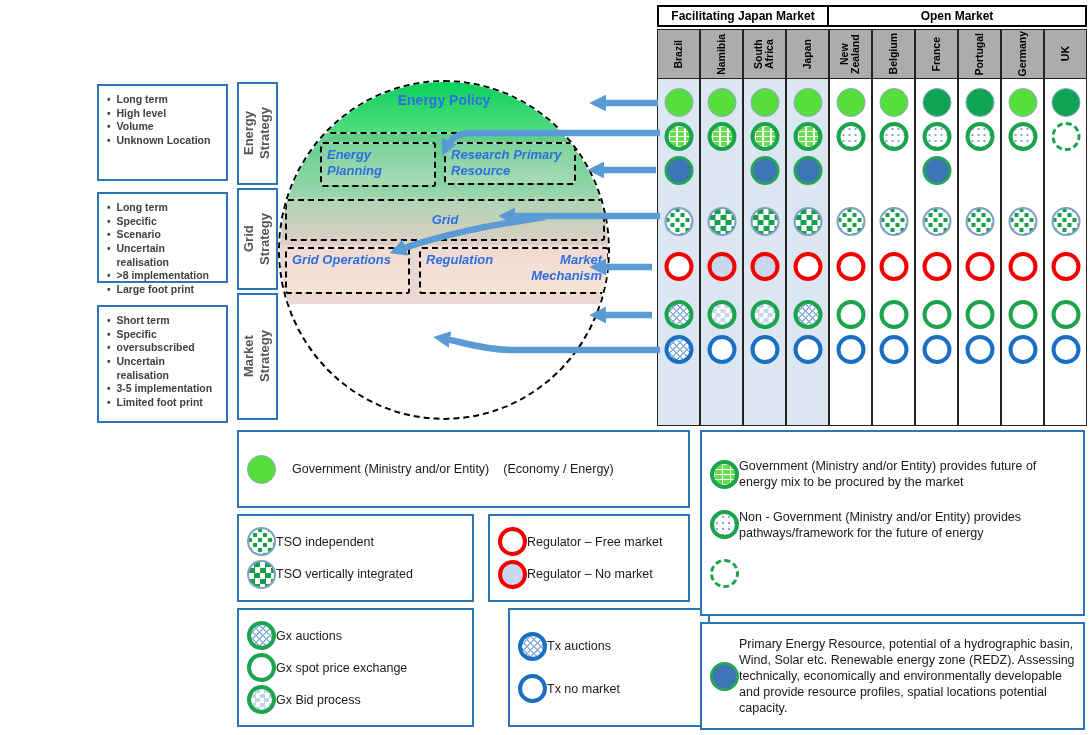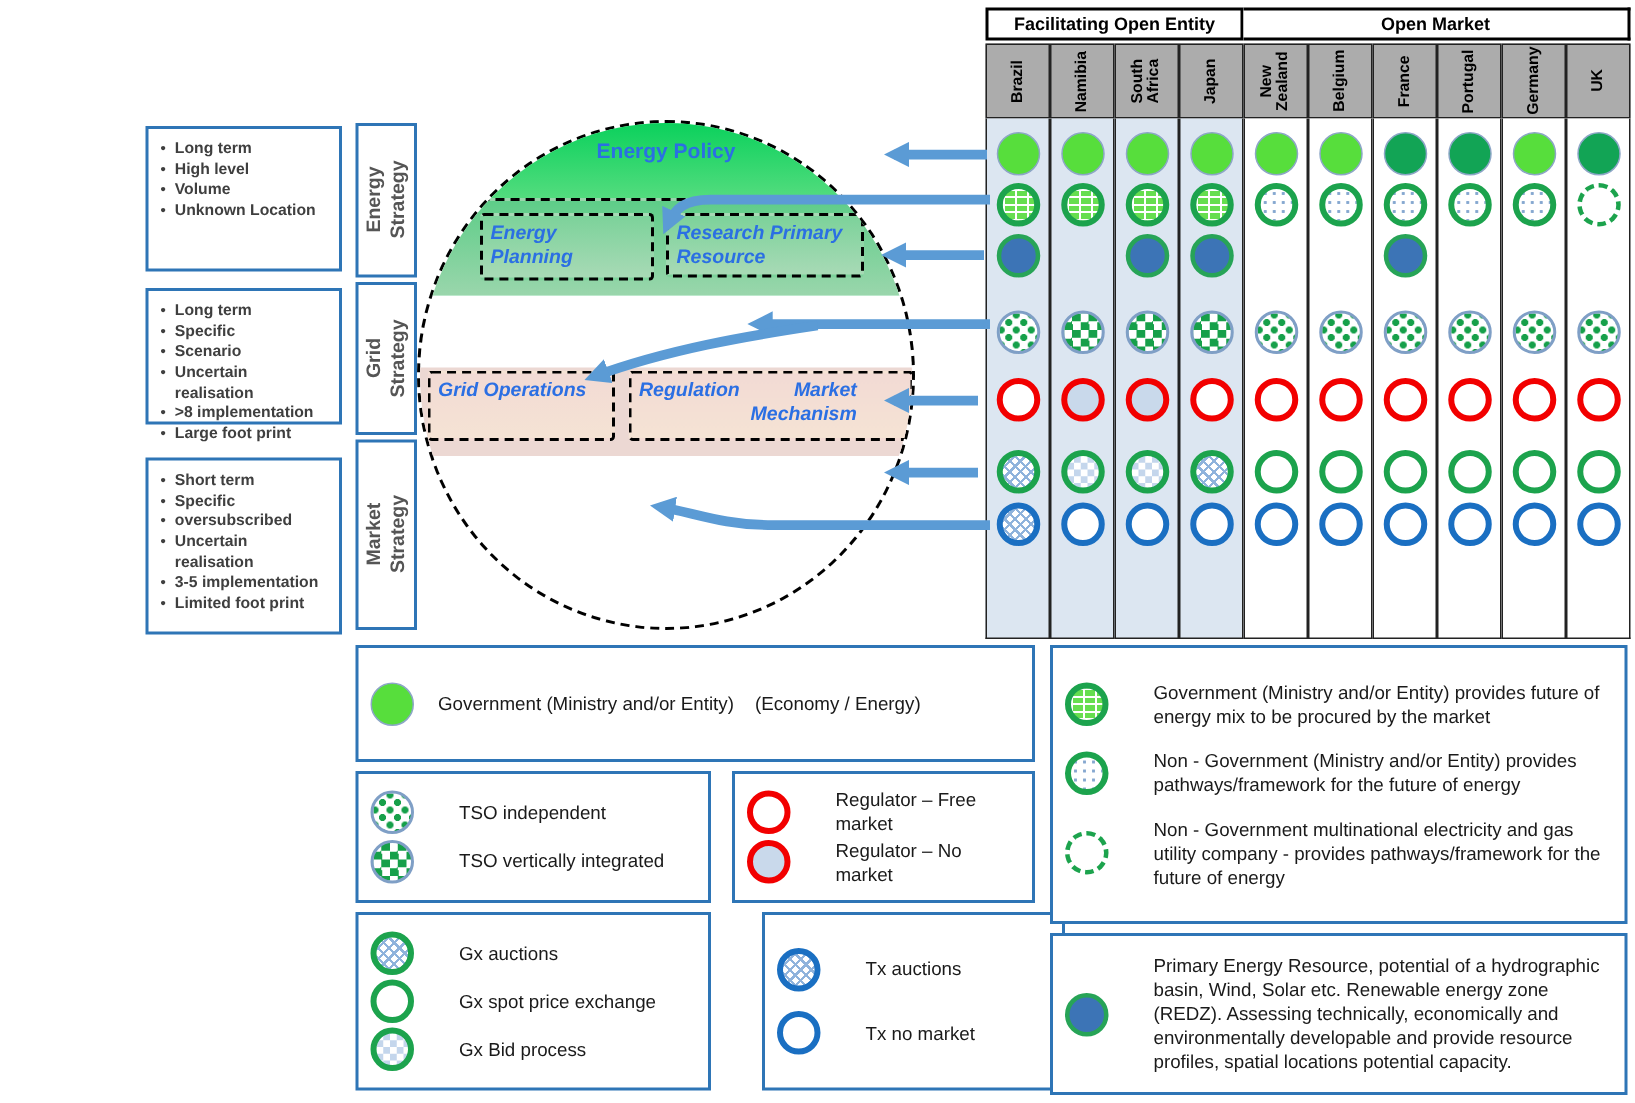--- a/index.html
+++ b/index.html
@@ -29,21 +29,21 @@
   #band3{top:115px;height:48px;background:linear-gradient(#ABD5B2,#DFCEC7);}
   #band4{top:163px;height:59px;background:#ECD8D3;}
   #band5{top:222px;height:118px;background:linear-gradient(#F1E2A4,#F9F06A);border-top:2.5px dashed #000;}
   .dlabel{color:#2B6FE3;font-weight:bold;font-size:13px;line-height:1.2;}
   #lbl-energy-policy{position:absolute;top:10px;width:100%;text-align:center;font-size:14px;}
   .dbox{position:absolute;border:2.5px dashed #000;border-radius:3px;padding:3px 5px;font-style:italic;}
   #box-energy-planning{left:40px;top:60px;width:116px;height:45px;background:linear-gradient(#7CD29A,#A8DAB6);}
   #box-research{left:164px;top:60px;width:132px;height:43px;background:linear-gradient(#7CD29A,#A8DAB6);}
   #box-grid{left:5px;top:2px;width:320px;height:42px;display:flex;align-items:center;justify-content:center;}
   #box-grid-ops{left:5px;top:2px;width:125px;height:47px;background:linear-gradient(#F2DAD4,#F5E3D4);}
-  #box-regulation{left:139px;top:2px;width:190px;height:47px;background:linear-gradient(#F2DAD4,#F5E3D4);display:flex;justify-content:flex-start;}
+  #box-regulation{left:139px;top:2px;width:190px;height:47px;background:linear-gradient(#F2DAD4,#F5E3D4);display:flex;justify-content:space-between;}
   #lbl-mech{width:78px;text-align:right;}
   #divider-white{position:absolute;left:158px;top:0;width:8px;height:118px;background:#fff;}
   #lbl-transmission{position:absolute;left:22px;top:8px;width:112px;}
   #lbl-generation{position:absolute;left:186px;top:8px;width:112px;text-align:center;}
   #lbl-grid-owner{position:absolute;left:70px;top:72px;width:100px;text-align:center;}
   #lbl-utility{position:absolute;left:178px;top:62px;width:100px;}
 
   
   #arrows{position:absolute;left:0;top:0;z-index:6;pointer-events:none;}
 
@@ -90,21 +90,21 @@
 
   
   .legend-box{position:absolute;border:2px solid #2E75B6;background:#fff;padding:8px 8px;display:flex;flex-direction:column;justify-content:space-evenly;}
   #leg-gov{left:237px;top:430px;width:453px;height:78px;}
   #leg-tso{left:237px;top:514px;width:237px;height:88px;}
   #leg-gx{left:237px;top:608px;width:237px;height:119px;}
   #leg-reg{left:488px;top:514px;width:202px;height:88px;}
   #leg-tx{left:508px;top:608px;width:202px;height:119px;}
   #leg-pathways{left:700px;top:430px;width:385px;height:186px;}
   #leg-resource{left:700px;top:622px;width:385px;height:108px;}
-  .leg-row{display:flex;align-items:center;gap:30px;}
+  .leg-row{display:flex;align-items:center;gap:0;}
   #leg-gov .leg-row{gap:16px;}
   .leg-text{font-size:12.5px;color:#1a1a1a;line-height:1.28;}
   .leg-cat{margin-left:14px;}
 </style>
 </head>
 <body>
 <div id="app" data-interactable="false">
 
   <div class="bullet-box" id="bullets-1" data-interactable="false">
       <div class="bullet-item" data-interactable="false">
@@ -190,20 +190,25 @@
 Strategy</span>
     </div>
 
   <div id="diagram" data-interactable="false">
     <div class="band" id="band1" data-interactable="false">
       <div class="dlabel" id="lbl-energy-policy" data-interactable="false">Energy Policy</div>
     </div>
     <div class="band" id="band2" data-interactable="false"></div>
     <div class="dbox dlabel" id="box-energy-planning" data-interactable="false">Energy Planning</div>
     <div class="dbox dlabel" id="box-research" data-interactable="false">Research Primary Resource</div>
+    <div class="band" id="band3" data-interactable="false">
+      <div class="dbox dlabel" id="box-grid" data-interactable="false">
+          <span data-interactable="false">Grid</span>
+        </div>
+    </div>
     <div class="band" id="band4" data-interactable="false">
       <div class="dbox dlabel" id="box-grid-ops" data-interactable="false">Grid Operations</div>
       <div class="dbox dlabel" id="box-regulation" data-interactable="false">
         <span data-interactable="false">Regulation</span>
         <span id="lbl-mech" data-interactable="false">Market Mechanism</span>
       </div>
     </div>
   </div>
 
   <svg id="arrows" width="1090" height="735" viewBox="0 0 1090 735" data-interactable="false">
@@ -219,21 +224,21 @@
       <path d="M660,216 L505,216" marker-end="url(#ah)" data-interactable="false"></path>
       <path d="M545,217 C498,224 445,233 396,251" marker-end="url(#ah)" data-interactable="false"></path>
       <path d="M652,267 L596,267" marker-end="url(#ah)" data-interactable="false"></path>
       <path d="M652,315 L596,315" marker-end="url(#ah)" data-interactable="false"></path>
       <path d="M660,350 L512,350 C482,350 460,341 440,338" marker-end="url(#ah)" data-interactable="false"></path>
     </g>
   </svg>
 
   <div id="matrix" data-interactable="false">
     <div id="matrix-groups" data-interactable="false">
-      <div class="gcell g4" data-interactable="false">Facilitating Open Entity</div>
+      <div class="gcell g4" data-interactable="false">Facilitating Japan Market</div>
       <div class="gcell g6" data-interactable="false">Open Market</div>
     </div>
     <div id="matrix-cols" data-interactable="false">
         <div class="mcol facil" data-interactable="false">
           <div class="mhead" data-interactable="false">
             <span>Brazil</span>
           </div>
           <div class="mbody" data-interactable="false">
             <div class="marker m-lightgreen" data-interactable="false" style="top: 9px;"></div>
             <div class="marker m-brick" data-interactable="false" style="top: 43px;"></div>
@@ -421,21 +426,20 @@
       <div class="leg-row" data-interactable="false">
         <div class="marker m-brick" data-interactable="false"></div>
         <div class="leg-text" data-interactable="false">Government (Ministry and/or Entity) provides future of energy mix to be procured by the market</div>
       </div>
       <div class="leg-row" data-interactable="false">
         <div class="marker m-dotted" data-interactable="false"></div>
         <div class="leg-text" data-interactable="false">Non - Government (Ministry and/or Entity) provides pathways/framework for the future of energy</div>
       </div>
       <div class="leg-row" data-interactable="false">
         <div class="marker m-dashedring" data-interactable="false"></div>
-        <div class="leg-text" data-interactable="false">Non - Government multinational electricity and gas utility company - provides pathways/framework for the future of energy</div>
       </div>
     </div>
   <div class="legend-box" id="leg-resource" data-interactable="false">
       <div class="leg-row" data-interactable="false">
         <div class="marker m-resource" data-interactable="false"></div>
         <div class="leg-text" data-interactable="false">Primary Energy Resource, potential of a hydrographic basin,  Wind, Solar etc. Renewable energy zone (REDZ). Assessing technically, economically and environmentally developable and provide resource profiles, spatial locations potential capacity.</div>
       </div>
     </div>
 
 </div>

